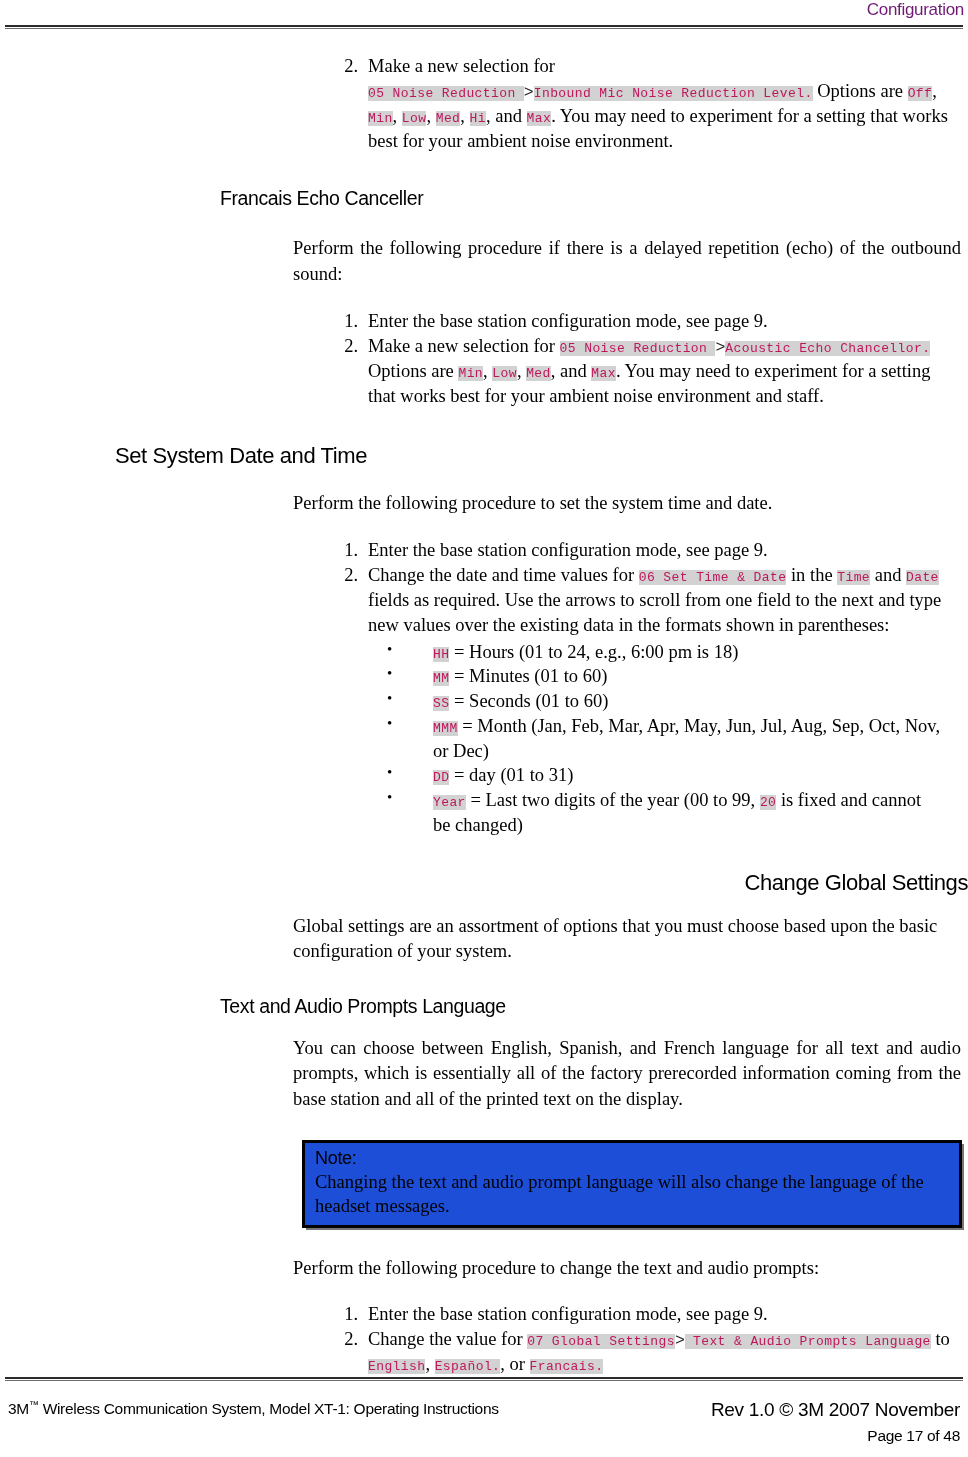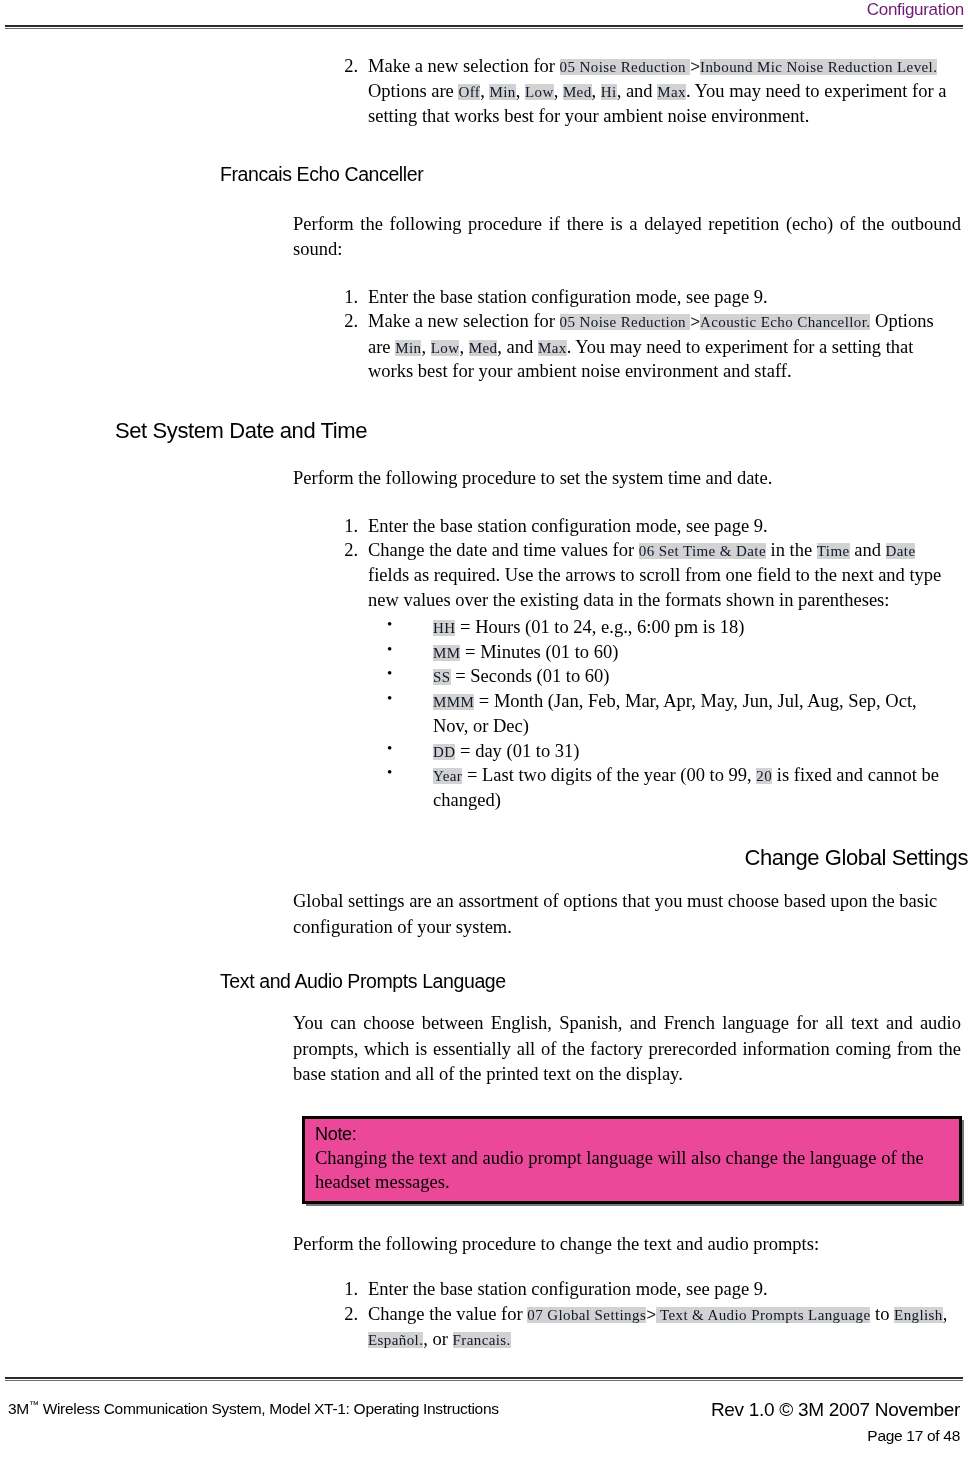--- a/index.html
+++ b/index.html
@@ -169,41 +169,41 @@
   }
   ul.bullets > li > .bdot {
     position: absolute;
     left: 4px;
     top: -1px;
     font-size: 15px;
   }
 
   
   code.kw {
-    font-family: Liberation Serif, serif;
-    font-size: 15px;
+    font-family: Liberation Mono, monospace;
+    font-size: 13px;
     background: #d2d2d2;
-    color: #0f172a;
+    color: #be185d;
     letter-spacing: 0.4px;
     white-space: pre;
   }
   .gt {
     font-family: "Liberation Mono", "DejaVu Sans Mono", monospace;
     font-size: 16.5px;
     color: #1f1f1f;
   }
 
   
   .note-box {
     position: relative;
     margin-left: 302px;
     width: 660px;
     box-sizing: border-box;
     border: 3px solid #000000;
-    background: #ec4899;
+    background: #1d4ed8;
     padding: 5px 10px 7px 10px;
     box-shadow: 3px 3px 0 -1px #777;
   }
   .note-box .note-title {
     font-family: "Liberation Sans", "DejaVu Sans", sans-serif;
     font-size: 18px;
     letter-spacing: -0.3px;
     line-height: 1.22;
   }
   .note-box .note-text {

